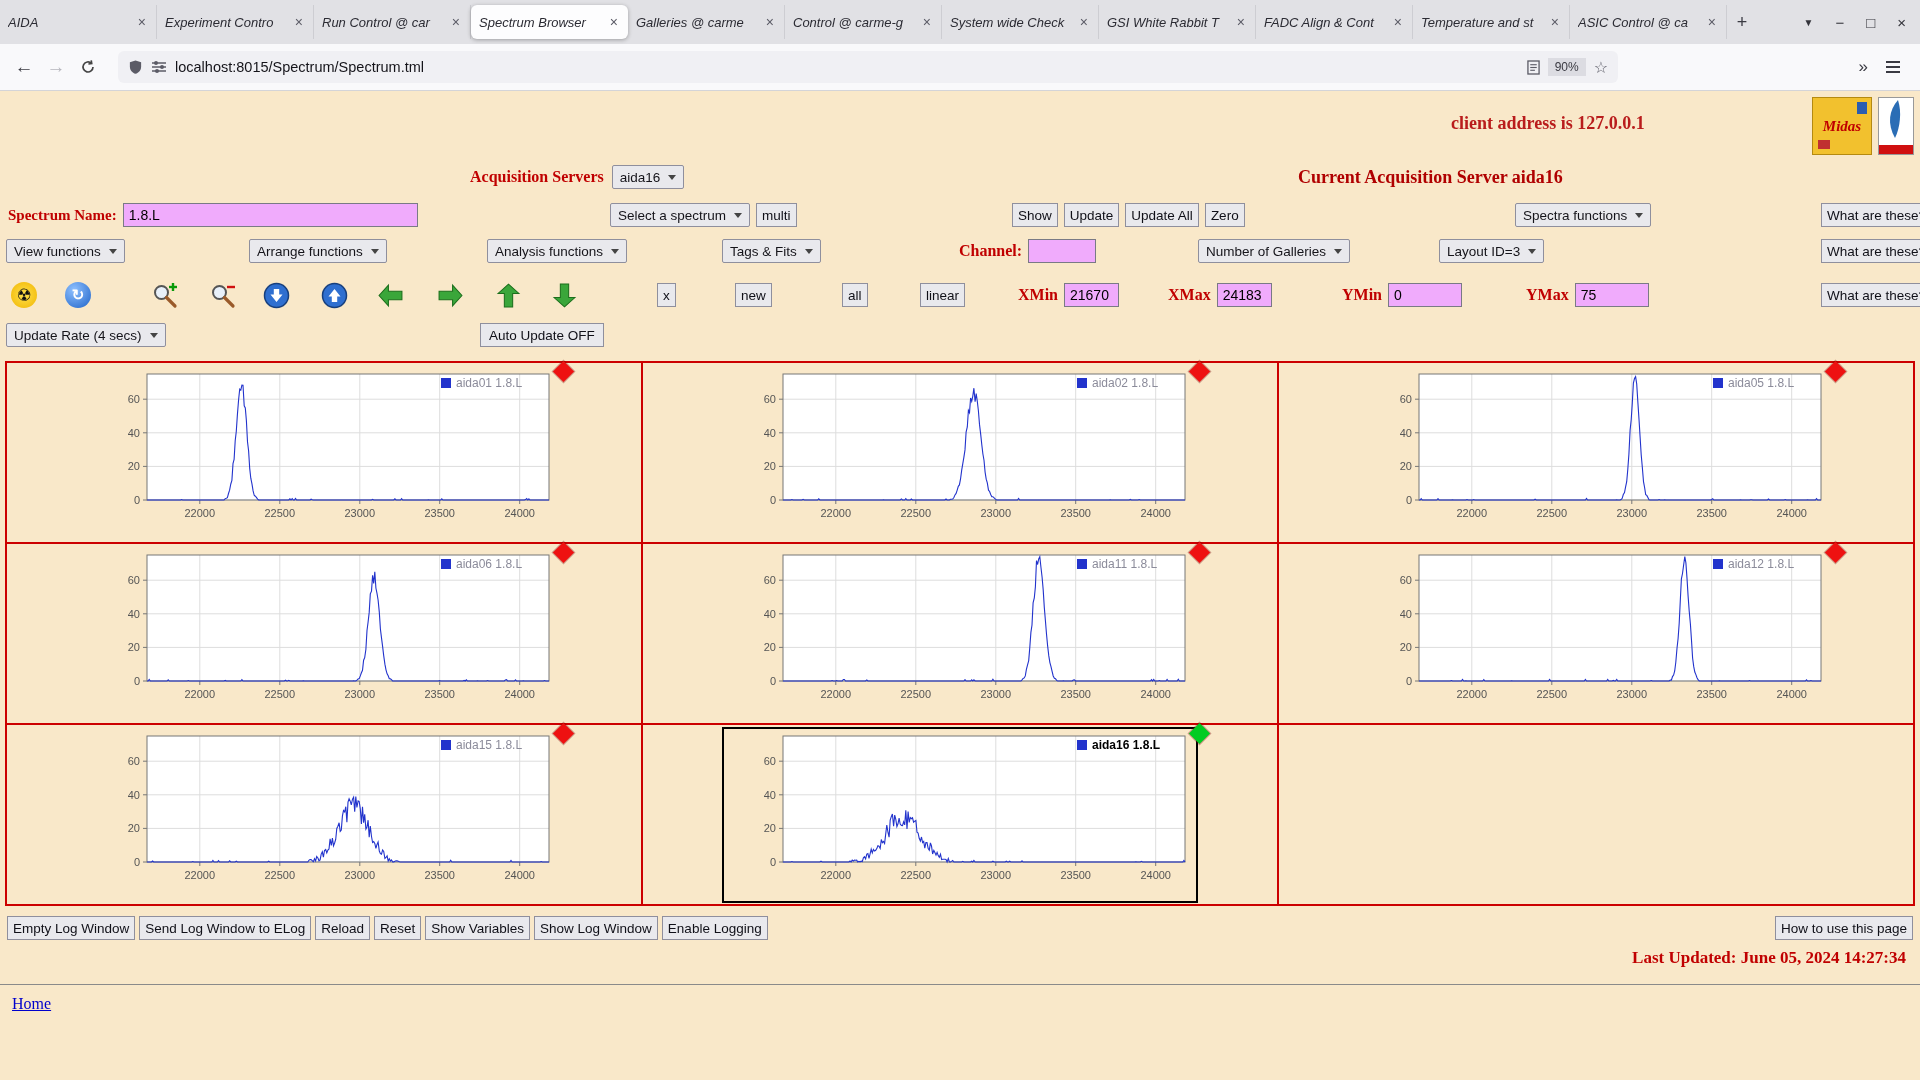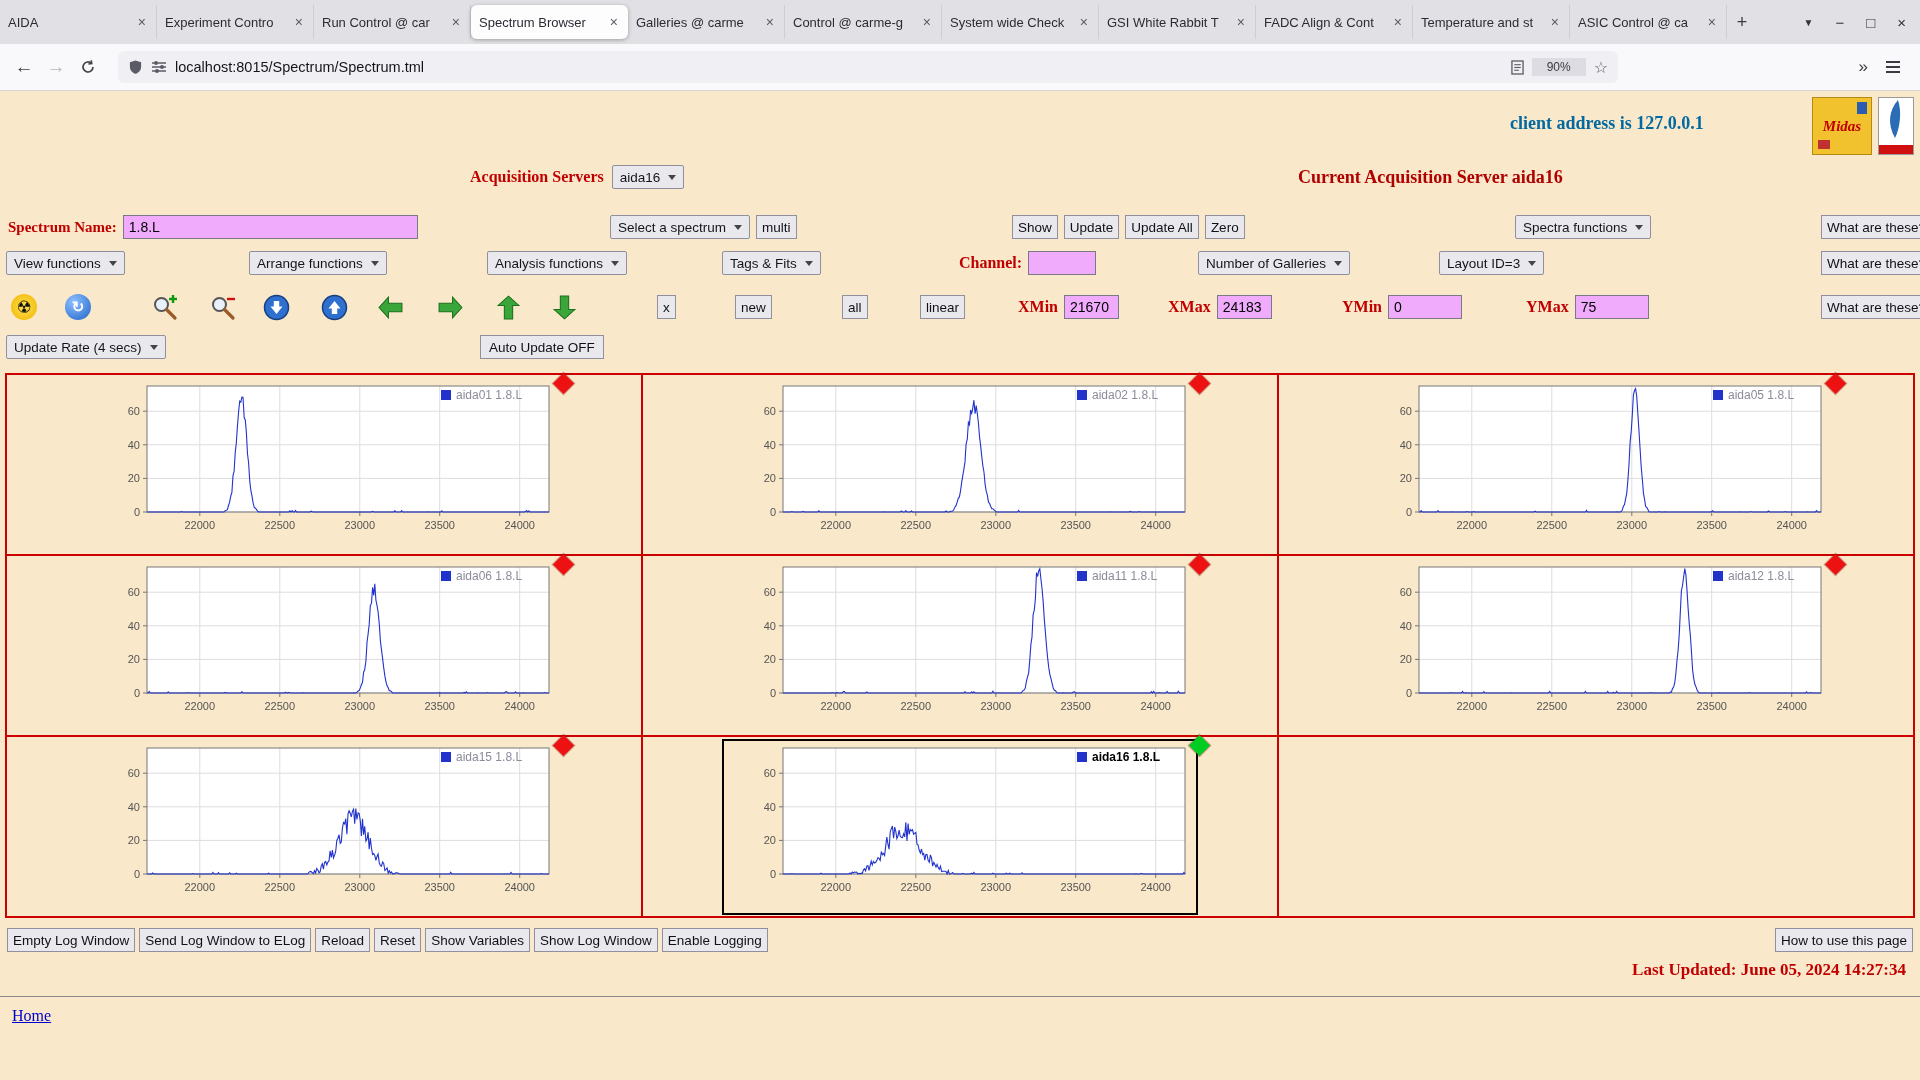--- a/index.html
+++ b/index.html
@@ -4,67 +4,67 @@
 <style>
   html,body{margin:0;padding:0;}
   body{width:1920px;height:1080px;overflow:hidden;background:#fff;
        font-family:"Liberation Sans",sans-serif;color:#15141a;}
   .browser{display:flex;flex-direction:column;width:1920px;height:1080px;}
 
   
   .tabbar{height:44px;background:#e1e1e5;display:flex;align-items:center;flex:0 0 auto;}
   .tab{width:157px;height:34px;margin:4px 0;box-sizing:border-box;display:flex;align-items:center;
        padding:0 8px;font-size:13px;color:#2b2b33;border-right:1px solid #cdcdd2;cursor:pointer;}
-  .tab .t{flex:1;overflow:hidden;white-space:nowrap;}
+  .tab .t{flex:1;overflow:hidden;white-space:nowrap;font-style:italic;}
   .tab .x{flex:0 0 auto;color:#5b5b66;font-size:14px;margin-left:6px;padding:0 2px;}
   .tab.active{background:#fdfdfe;border-radius:6px;border-right:none;
               box-shadow:0 1px 4px rgba(0,0,0,.3);}
   .newtab{width:30px;height:30px;display:flex;align-items:center;justify-content:center;
           font-size:18px;color:#3a3a42;cursor:pointer;}
   .tab-spacer{flex:1;}
   .winctl{display:flex;align-items:center;gap:22px;padding:0 14px;font-size:15px;color:#33333a;}
   .winctl span{cursor:pointer;}
   .winctl .vsm{font-size:10px;}
 
   
   .navbar{height:46px;background:#f9f9fb;border-bottom:1px solid #d4d4d8;display:flex;
           align-items:center;padding:0 8px;flex:0 0 auto;}
   .navbtn{width:32px;height:32px;border:none;background:transparent;border-radius:4px;
           font-size:19px;color:#3a3a42;display:flex;align-items:center;justify-content:center;cursor:pointer;}
   .navbtn.dis{color:#b5b5bc;}
   .urlbar{flex:0 1 1480px;height:32px;background:#f0f0f4;border-radius:6px;margin:0 10px 0 14px;
           display:flex;align-items:center;padding:0 10px;gap:8px;}
   .urltext{flex:1;font-size:14.5px;color:#15141a;white-space:nowrap;overflow:hidden;}
-  .zoombadge{background:#dcdce2;border-radius:0;padding:2px 15px;font-size:12px;color:#3a3a42;}
+  .zoombadge{background:#dcdce2;border-radius:0;padding:2px 7px;font-size:12px;color:#3a3a42;}
   .staricon{font-size:16px;color:#5b5b66;}
   .nav-right{display:flex;align-items:center;gap:14px;margin-left:auto;padding-right:8px;}
   .chev{font-size:17px;color:#3a3a42;cursor:pointer;}
   .burger{display:flex;flex-direction:column;gap:3px;cursor:pointer;padding:4px;}
   .burger i{display:block;width:14px;height:2px;background:#3a3a42;}
 
   
   .page{flex:1;background:#f9e8c9;position:relative;overflow:hidden;}
   .rlab{color:#c00000;font-weight:bold;font-family:"Liberation Serif",serif;font-size:16px;}
   .hdr{position:relative;height:70px;}
   .hdr .title{position:absolute;left:10px;top:20px;font:bold 20px "Liberation Serif",serif;color:#b00000;}
-  .hdr .client{position:absolute;left:1510px;top:22px;font:bold 18px "Liberation Serif",serif;color:#0369a1;}
+  .hdr .client{position:absolute;left:1451px;top:22px;font:bold 18px "Liberation Serif",serif;color:#b91c1c;}
   .logos{position:absolute;right:6px;top:6px;display:flex;gap:6px;text-align:center;}
   .midas{width:58px;height:56px;background:#f2c12e;border:1px solid #b58a10;display:flex;
          align-items:center;justify-content:center;position:relative;}
   .midas b{font:bold italic 15px "Liberation Serif",serif;color:#c00000;}
   .midas i{position:absolute;right:4px;top:4px;width:10px;height:12px;background:#2a5db0;}
   .midas u{position:absolute;left:5px;bottom:5px;width:12px;height:9px;background:#c03030;text-decoration:none;}
   .tcl{width:34px;height:56px;background:#fff;border:1px solid #999;position:relative;}
   .tcl .strip{position:absolute;left:0;right:0;bottom:0;height:9px;background:#d01010;}
 
   .acqrow{position:relative;height:36px;padding-left:16px;}
   .acqrow .grp{position:absolute;left:470px;top:4px;display:flex;align-items:center;gap:8px;}
   .acqrow .cur{position:absolute;left:1298px;top:6px;font:bold 18px "Liberation Serif",serif;color:#b00000;}
 
-  .crow{position:relative;height:30px;margin-top:18px;}
+  .crow{position:relative;height:30px;margin-top:6px;}
   .crow .grp{position:absolute;top:0;display:flex;align-items:center;gap:6px;}
 
   .btn{background:#e9e9ed;border:1px solid #8f8f9d;border-radius:0;padding:2px 8px;
        font-family:"Liberation Sans",sans-serif;font-size:13.5px;color:#101018;cursor:pointer;height:24px;box-sizing:border-box;white-space:nowrap;}
   .btn.sm{padding:2px 5px;}
   .sel{display:inline-flex;align-items:center;gap:8px;background:#e9e9ed;border:1px solid #8f8f9d;
        border-radius:2px;padding:2px 7px;font-size:13.5px;height:24px;box-sizing:border-box;cursor:pointer;white-space:nowrap;}
   .sel .ar{width:0;height:0;border-left:4px solid transparent;border-right:4px solid transparent;
            border-top:5px solid #444;}
   .inp{border:1px solid #7a7a85;background:#f0abfc;padding:2px 5px;font-size:14px;height:24px;

